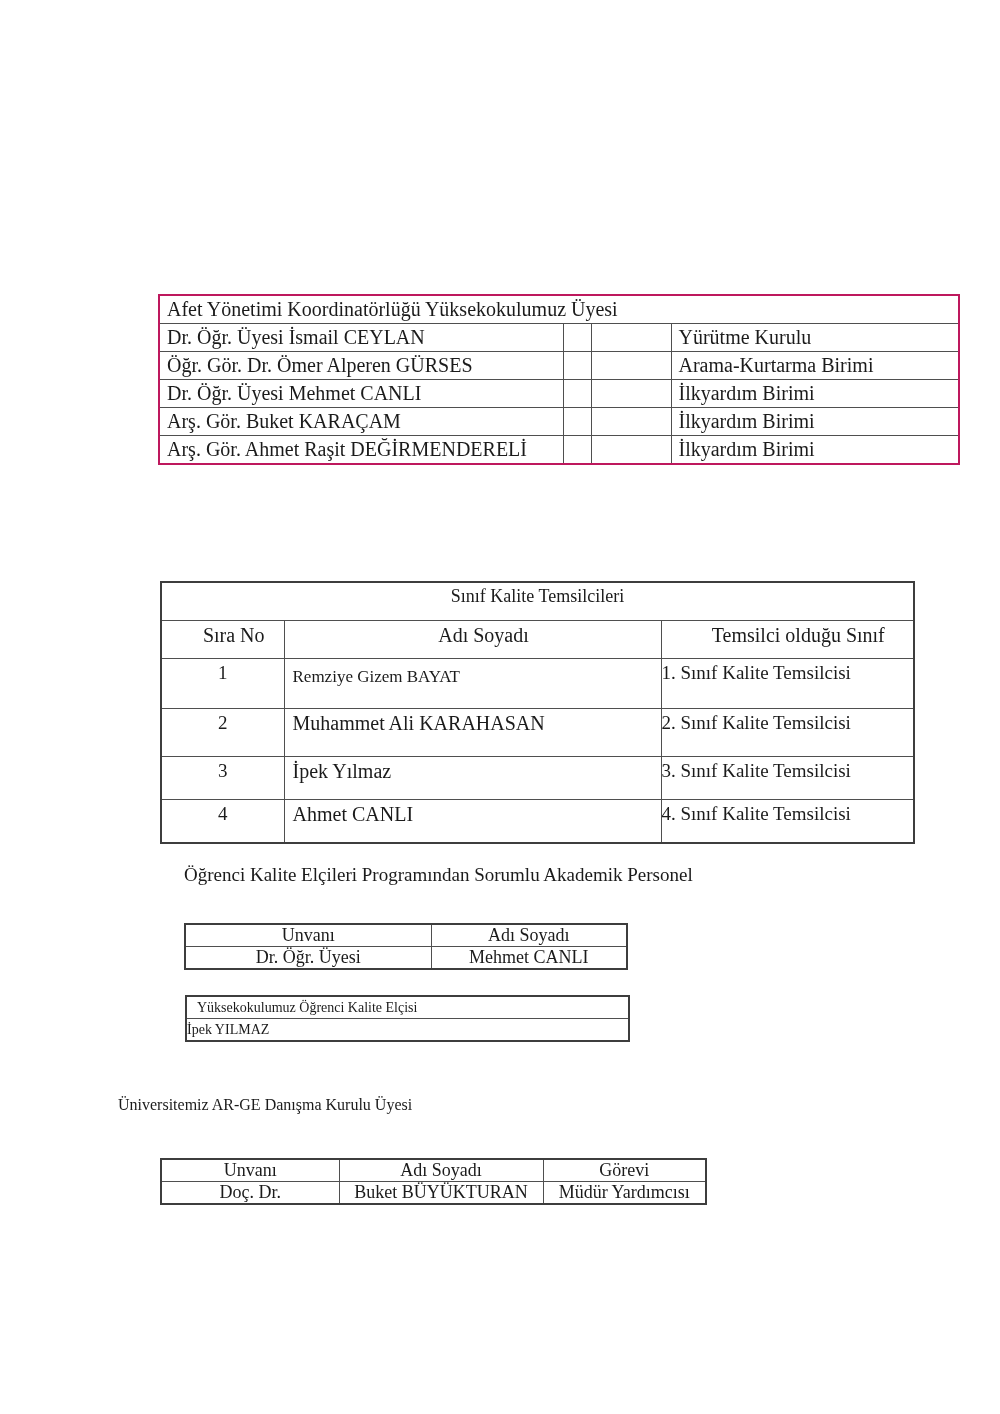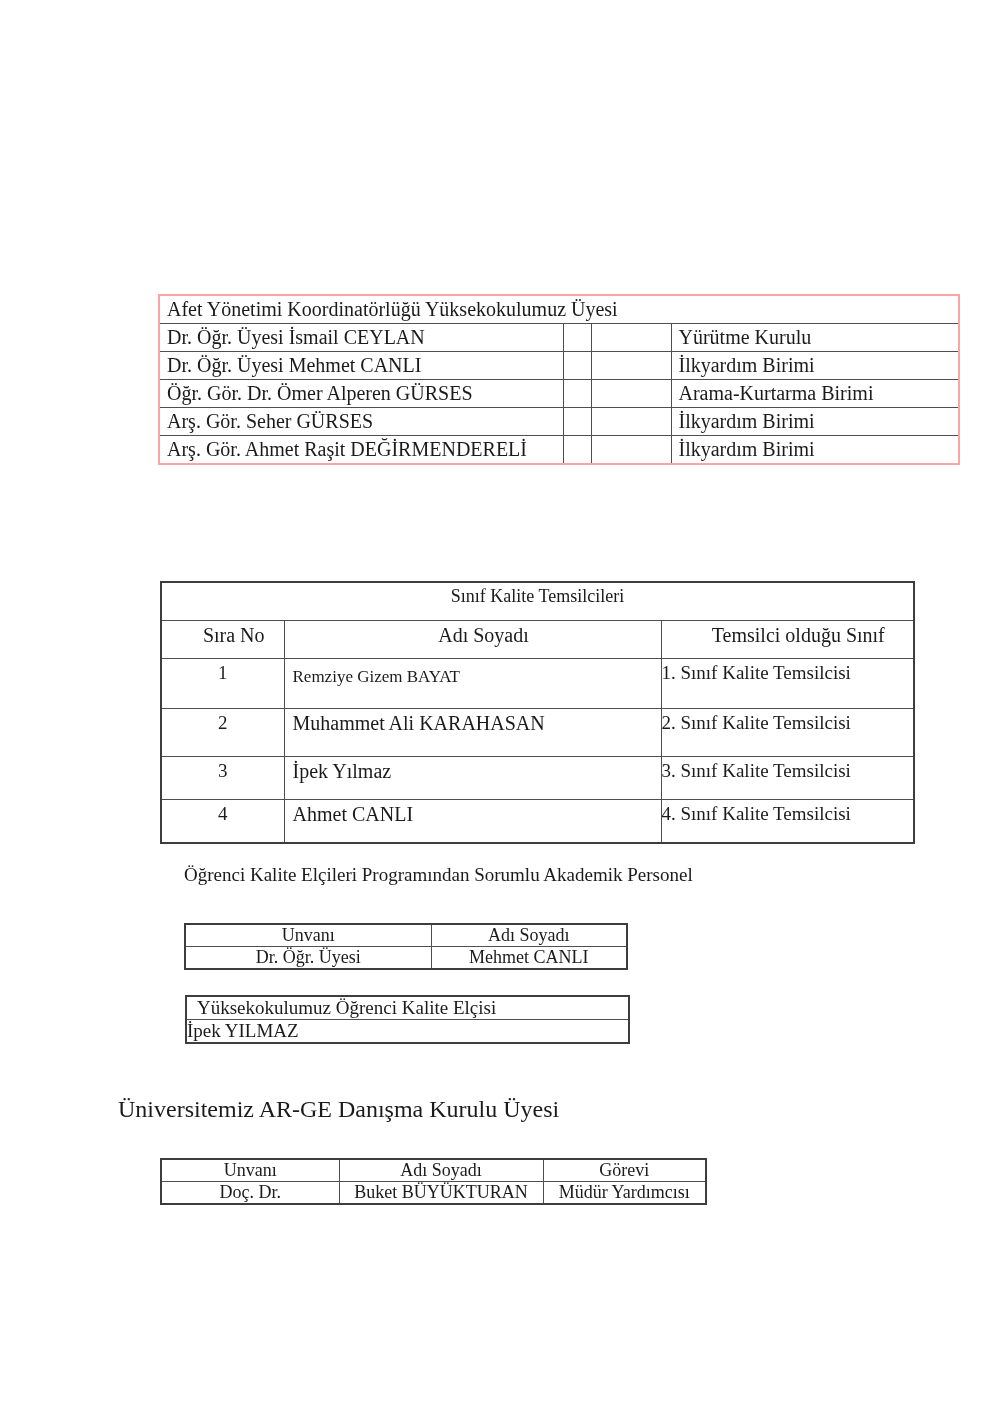--- a/index.html
+++ b/index.html
@@ -17,46 +17,46 @@
     table-layout: fixed;
     position: absolute;
   }
   td {
     border: 1px solid #4f4f4f;
     padding: 0;
     overflow: hidden;
     white-space: nowrap;
   }
   
-  #afet-table { left: 158px; top: 294px; width: 800px; border: 2px solid #fca5a5; }
+  #afet-table { left: 158px; top: 294px; width: 800px; border: 2px solid #be185d; }
   #afet-table td { height: 27px; font-size: 20px; vertical-align: middle; padding-left: 7px; }
   #afet-table td.blank { padding-left: 0; }
   
   #sinif-table { left: 160px; top: 581px; width: 753px; border: 2px solid #3d3d3d; }
   #sinif-table td { vertical-align: top; font-size: 20px; padding-top: 3px; margin-left: 44px; }
   #sinif-table td.t-title { height: 34px; text-align: center; font-size: 18px; }
   #sinif-table tr.hdr td { height: 34px; text-align: center; padding-left: 22px; }
   #sinif-table td.no { text-align: center; font-size: 19px; }
   #sinif-table td.nm { padding-left: 8px; }
   #sinif-table td.cls { padding-left: 0; font-size: 19px; }
   #sinif-table tr.r1 td { height: 41px; }
   #sinif-table tr.r2 td { height: 44px; }
   #sinif-table tr.r3 td { height: 39px; }
   #sinif-table tr.r4 td { height: 39px; }
   #sinif-table tr.r1 td.nm { font-size: 17px; padding-top: 8px; }
   
   .heading { position: absolute; white-space: nowrap; }
   #elcileri-heading { left: 184px; top: 864px; font-size: 19px; }
-  #arge-heading { left: 118px; top: 1096px; font-size: 24px; }
+  #arge-heading { left: 118px; top: 1096px; font-size: 16px; }
   
   #personel-table { left: 184px; top: 923px; width: 442px; border: 2px solid #3d3d3d; }
   #personel-table td { height: 19px; font-size: 18px; text-align: center; vertical-align: middle; }
   
   #elcisi-table { left: 185px; top: 995px; width: 443px; border: 2px solid #3d3d3d; }
-  #elcisi-table td { height: 21px; font-size: 19px; vertical-align: middle; }
+  #elcisi-table td { height: 21px; font-size: 14px; vertical-align: middle; }
   #elcisi-table td.lft { text-align: left; padding-left: 10px; }
   #elcisi-table td.ctr { text-align: left; }
   
   #arge-table { left: 160px; top: 1158px; width: 545px; border: 2px solid #3d3d3d; }
   #arge-table td { height: 21px; font-size: 18px; text-align: center; vertical-align: middle; }
 </style>
 </head>
 <body>
 
 <div id="page">
@@ -72,33 +72,33 @@
         <tr>
       <td colspan="4">Afet Yönetimi Koordinatörlüğü Yüksekokulumuz Üyesi</td>
     </tr>
     <tr>
       <td>Dr. Öğr. Üyesi İsmail CEYLAN</td>
       <td class="blank"></td>
       <td class="blank"></td>
       <td>Yürütme Kurulu</td>
     </tr>
     <tr>
+      <td>Öğr. Gör. Dr. Ömer Alperen GÜRSES</td>
+      <td class="blank"></td>
+      <td class="blank"></td>
+      <td>Arama-Kurtarma Birimi</td>
+    </tr>
+    <tr>
       <td>Dr. Öğr. Üyesi Mehmet CANLI</td>
       <td class="blank"></td>
       <td class="blank"></td>
       <td>İlkyardım Birimi</td>
     </tr>
     <tr>
-      <td>Öğr. Gör. Dr. Ömer Alperen GÜRSES</td>
-      <td class="blank"></td>
-      <td class="blank"></td>
-      <td>Arama-Kurtarma Birimi</td>
-    </tr>
-    <tr>
-      <td>Arş. Gör. Seher GÜRSES</td>
+      <td>Arş. Gör. Buket KARAÇAM</td>
       <td class="blank"></td>
       <td class="blank"></td>
       <td>İlkyardım Birimi</td>
     </tr>
     <tr>
       <td>Arş. Gör. Ahmet Raşit DEĞİRMENDERELİ</td>
       <td class="blank"></td>
       <td class="blank"></td>
       <td>İlkyardım Birimi</td>
     </tr>

